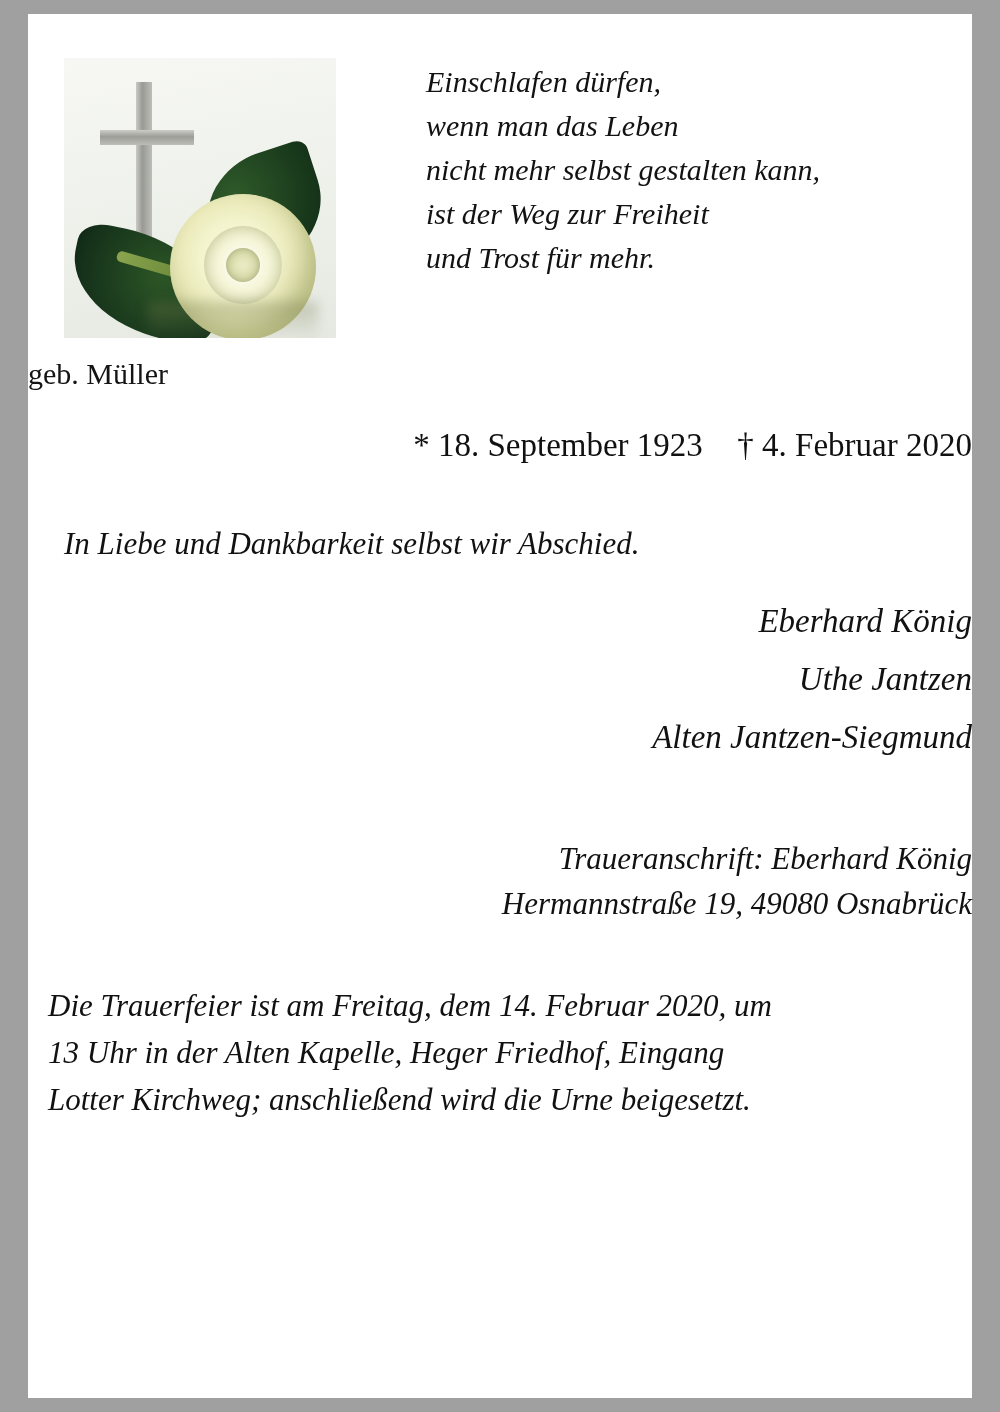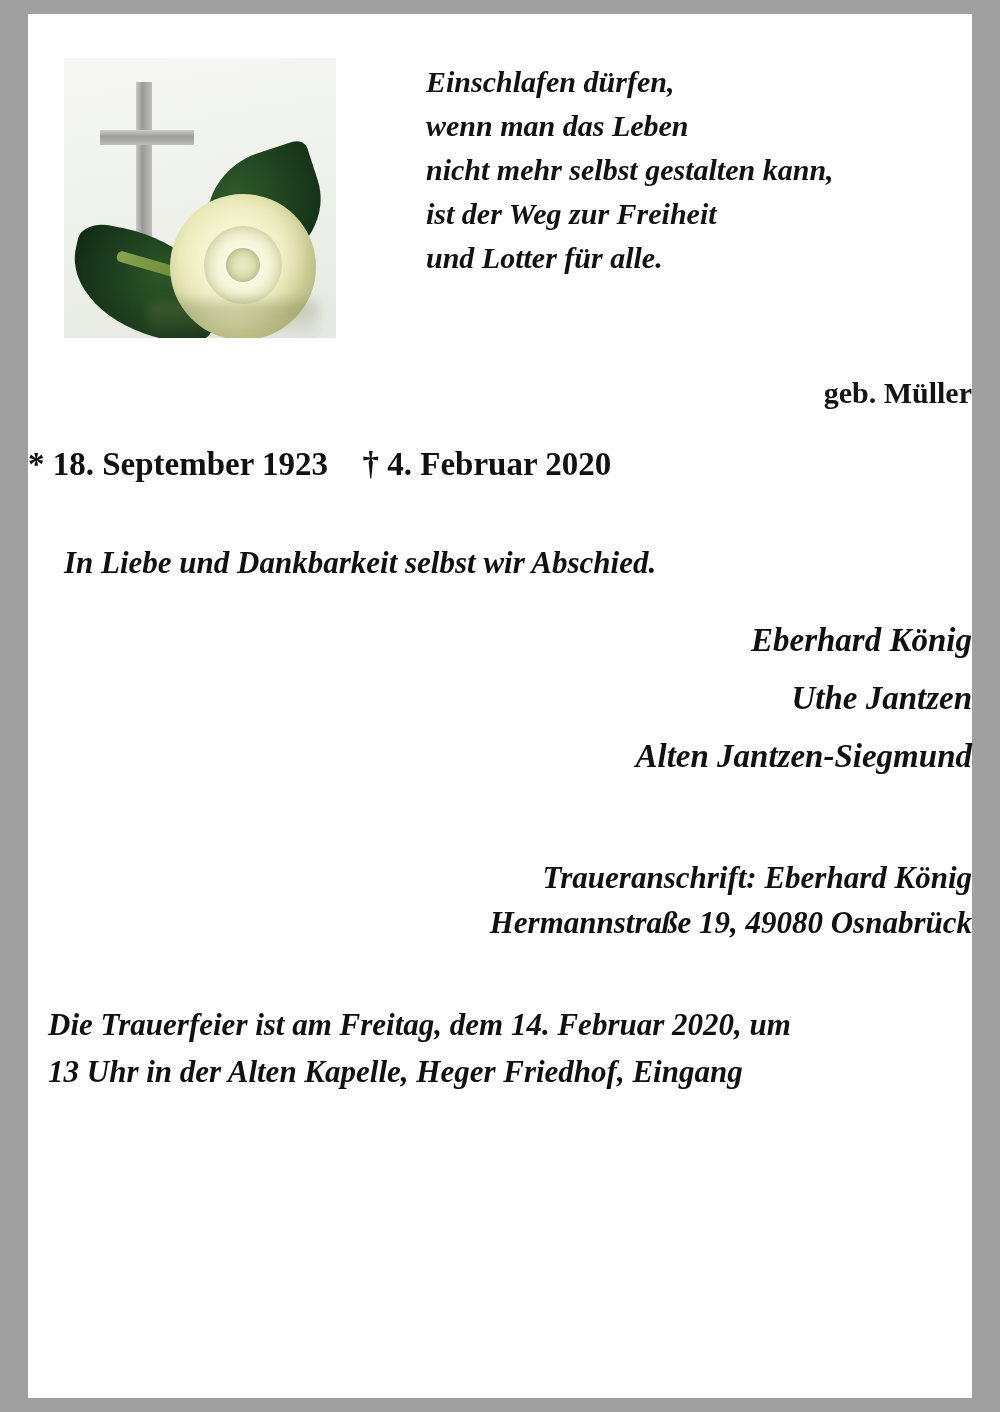--- a/index.html
+++ b/index.html
@@ -15,21 +15,20 @@
     overflow: hidden;
   }
   .page {
     position: absolute;
     left: 28px;
     top: 14px;
     width: 944px;
     height: 1384px;
     background: #ffffff;
     box-sizing: border-box;
-    font-weight: bold;
   }
   .top-area {
     position: relative;
     height: 330px;
   }
   .emblem {
     position: absolute;
     left: 36px;
     top: 44px;
     width: 272px;
@@ -140,27 +139,27 @@
   }
   .name {
     text-align: center;
     font-size: 78px;
     line-height: 86px;
     margin-top: 42px;
     letter-spacing: 1px;
     color: #0d0d0d;
   }
   .maiden {
+    text-align: left;
+    font-size: 30px;
+    margin-top: 13px;
+    color: #141414;
+  }
+  .dates {
     text-align: right;
-    font-size: 30px;
-    margin-top: 32px;
-    color: #141414;
-  }
-  .dates {
-    text-align: left;
     font-size: 33px;
     margin-top: 36px;
     color: #111111;
   }
   .dates .sep {
     display: inline-block;
     width: 18px;
   }
   .farewell {
     margin-top: 62px;
@@ -213,21 +212,21 @@
       <div class="stem"></div>
       <div class="rose"></div>
       <div class="petalshadow"></div>
     </div>
 
     <div class="verse">
       <div>Einschlafen dürfen,</div>
       <div>wenn man das Leben</div>
       <div>nicht mehr selbst gestalten kann,</div>
       <div>ist der Weg zur Freiheit</div>
-      <div>und Lotter für alle.</div>
+      <div>und Trost für mehr.</div>
     </div>
 
   </div>
 
 
   <div class="maiden">geb. Müller</div>
 
   <div class="dates">
     <span>* 18. September 1923</span>
     <span class="sep"></span>
@@ -243,15 +242,16 @@
   </div>
 
   <div class="address">
     <div>Traueranschrift: Eberhard König</div>
     <div>Hermannstraße 19, 49080 Osnabrück</div>
   </div>
 
   <div class="ceremony">
     <div>Die Trauerfeier ist am Freitag, dem 14. Februar 2020, um</div>
     <div>13 Uhr in der Alten Kapelle, Heger Friedhof, Eingang</div>
+    <div>Lotter Kirchweg; anschließend wird die Urne beigesetzt.</div>
   </div>
 
 </div>
 
 </body></html>

